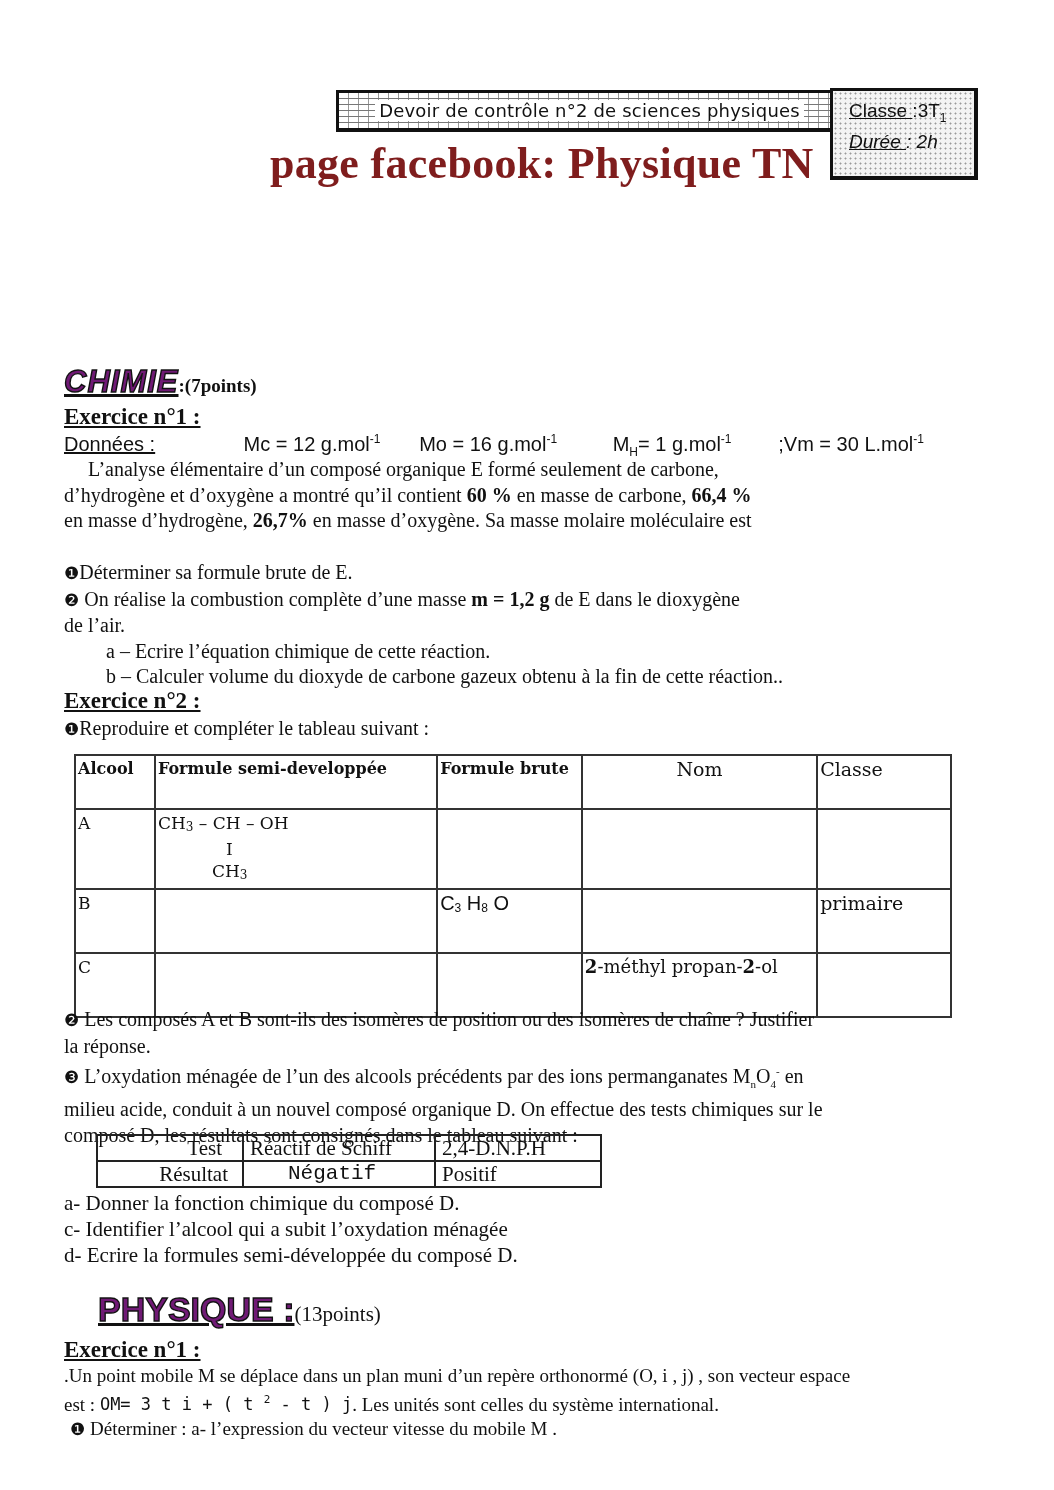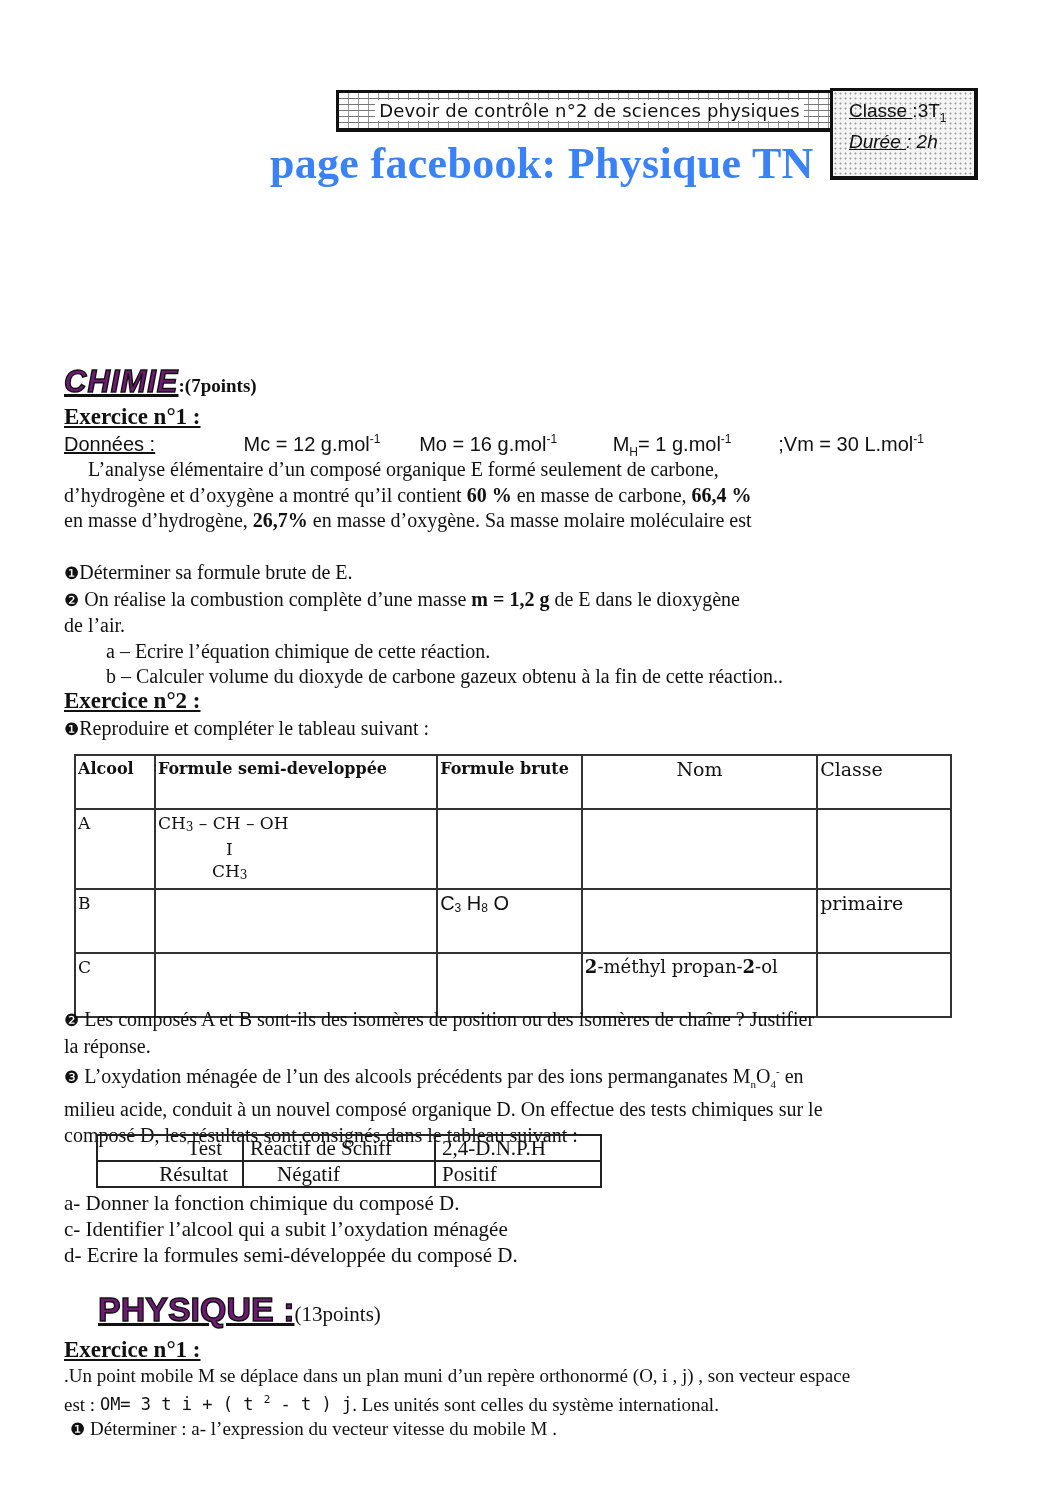--- a/index.html
+++ b/index.html
@@ -68,21 +68,21 @@
 </head>
 <body>
 
 <div class="abs hdr-title-box">
   <span class="hdr-title-inner">Devoir de contrôle n°2 de sciences physiques</span>
 </div>
 <div class="abs hdr-class-box">
   <div><span class="u">Classe </span><span>:3T</span><sub style="font-size:12px">1</sub></div>
   <div><i><span class="u">Durée </span><span>: 2h</span></i></div>
 </div>
-<div class="abs fb-line" style="color: #3b82f6;">page facebook: Physique TN</div>
+<div class="abs fb-line" style="color: #7f1d1d;">page facebook: Physique TN</div>
 
 <div class="abs" style="left:64px; top:364px; white-space:nowrap;">
   <span class="outline-title" style="font-size:31px;">CHIMIE</span><span style="font-family:'Liberation Serif',serif; font-weight:bold; font-size:19px;">:(7points)</span>
 </div>
 
 <div class="abs h-ex" style="left:64px; top:404px;">Exercice n°1 :</div>
 
 <div class="abs sans" style="left:64px; top:432px; white-space:nowrap; width:900px;">
   <span style="text-decoration:underline; display:inline-block; width:174px;">Données :</span>
   <span style="display:inline-block; width:170px;"><span>Mc = 12 g.mol</span><sup style="font-size:12px">-1</sup></span>
@@ -169,21 +169,21 @@
       <col>
     </colgroup>
   <tbody>
       <tr>
     <td style="text-align:right; padding-right:20px;">Test</td>
     <td>Réactif de Schiff</td>
     <td>2,4-D.N.P.H</td>
   </tr>
   <tr>
     <td style="text-align:right; padding-right:14px;">Résultat</td>
-    <td style="padding-left:33px;">Négatif</td>
+    <td style="padding-left:44px;font-family:Liberation Mono, monospace;">Négatif</td>
     <td>Positif</td>
   </tr>
 </tbody>
   </table>
 
 <div class="abs txt" style="left:64px; top:1190px; font-size:21px; line-height:26px;">
   <div>a- Donner la fonction chimique du composé D.</div>
   <div>c- Identifier l’alcool qui a subit l’oxydation ménagée</div>
   <div>d- Ecrire la formules semi-développée du composé D.</div>
 </div>

